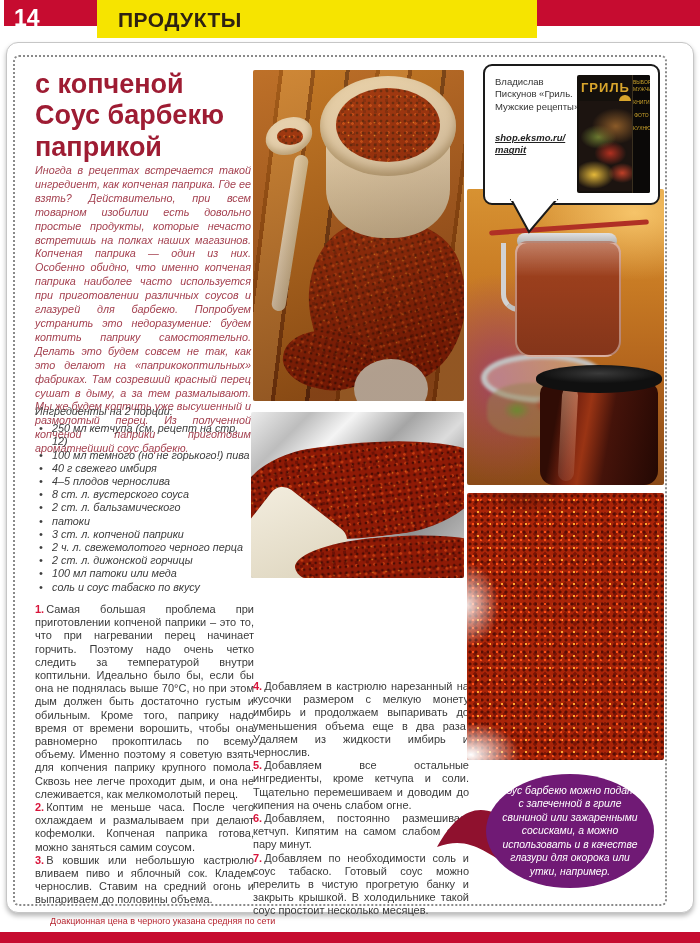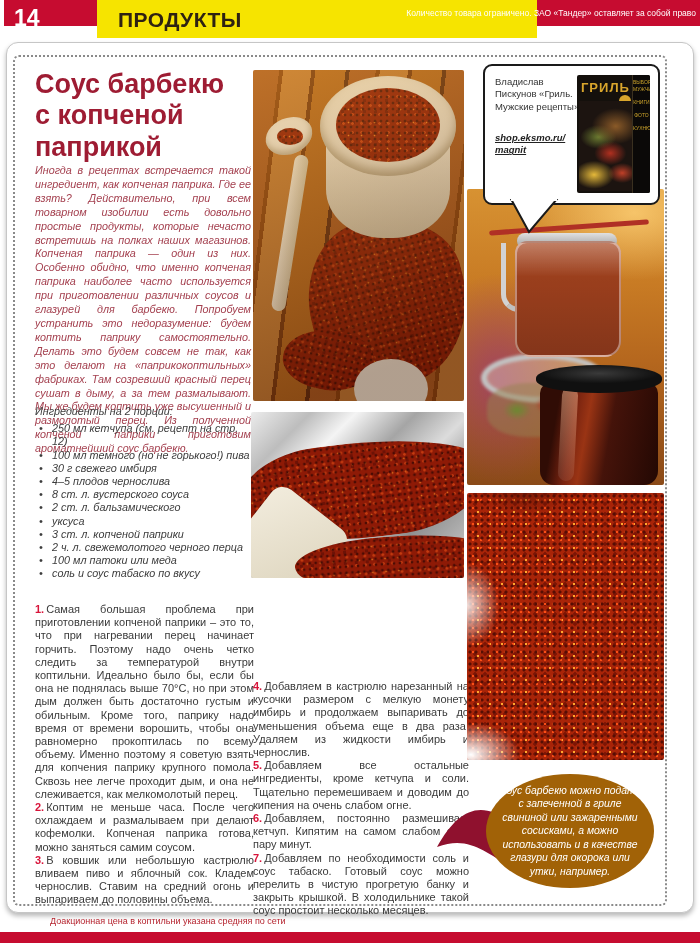--- a/index.html
+++ b/index.html
@@ -110,63 +110,64 @@
     background:
       radial-gradient(20px 14px at 28% 82%,#e5b93a,transparent),
       radial-gradient(24px 18px at 68% 28%,#8a5a28,transparent),
       radial-gradient(16px 12px at 58% 58%,#b03020,transparent),
       radial-gradient(18px 12px at 36% 40%,#6a7a30,transparent),
       radial-gradient(14px 10px at 80% 80%,#c04028,transparent),#1c1410;}
   .cover-side{position:absolute;right:0;top:0;width:18px;height:118px;background:#0b0908;border-left:1px solid #3a3020;
     color:#caa22a;font-size:5px;line-height:7px;text-align:center;padding-top:4px;box-sizing:border-box;}
   .cover-side div{margin-bottom:6px;}
   
-  .bubble{position:absolute;left:479px;top:731px;width:168px;height:114px;background:#a16207;border-radius:50%;
+  .bubble{position:absolute;left:479px;top:731px;width:168px;height:114px;background:#701a75;border-radius:50%;
     z-index:5;display:flex;align-items:center;justify-content:center;}
   .bubble-text{color:#ffffff;font-size:10.4px;font-style:italic;line-height:1.3;text-align:center;padding:6px 12px;}
   .bubble-tail{position:absolute;left:428px;top:752px;width:76px;height:82px;z-index:4;}
   
   .foot-note{position:absolute;left:50px;top:916px;font-size:9px;color:#b5242f;}
   .foot-bar{position:absolute;left:0;top:932px;width:700px;height:11px;background:#c60c30;}
 </style>
 </head>
 <body>
 
 <div class="hdr">
   <div class="hdr-num">14</div>
   <div class="hdr-yellow"></div>
   <div class="hdr-section">ПРОДУКТЫ</div>
   <div class="hdr-disc">
-    <span>Количество товара ограничено. ЗАО «Тандер» оставляет за собой право</span><br>
+    <br>
   </div>
 </div>
 
 <div class="card">
   <div class="dotted"></div>
 
   <div class="title">
+    <span>с копченой</span>
     <span>Соус барбекю</span>
-    <span>с копченой</span>
     <span>паприкой</span>
   </div>
 
   <div class="intro">Иногда в рецептах встречается такой ингредиент, как копченая паприка. Где ее взять? Действительно, при всем товарном изобилии есть довольно простые продукты, которые нечасто встретишь на полках наших магазинов. Копченая паприка — один из них. Особенно обидно, что именно копченая паприка наиболее часто используется при приготовлении различных соусов и глазурей для барбекю. Попробуем устранить это недоразумение: будем коптить паприку самостоятельно. Делать это будем совсем не так, как это делают на «паприкокоптильных» фабриках. Там созревший красный перец сушат в дыму, а за тем размалывают. Мы же будем коптить уже высушенный и размолотый перец. Из полученной копченой паприки приготовим ароматнейший соус барбекю.</div>
 
   <div class="ing">
     <p class="ing-h">Ингредиенты на 2 порции:</p>
     <ul>
       <li>250 мл кетчупа (см. рецепт на стр. 12)</li>
       <li>100 мл темного (но не горького!) пива</li>
-      <li>30 г свежего имбиря</li>
+      <li>40 г свежего имбиря</li>
       <li>4–5 плодов чернослива</li>
       <li>8 ст. л. вустерского соуса</li>
       <li>2 ст. л. бальзамического</li>
-      <li>уксуса</li>
+      <li>патоки</li>
       <li>3 ст. л. копченой паприки</li>
       <li>2 ч. л. свежемолотого черного перца</li>
+      <li>2 ст. л. дижонской горчицы</li>
       <li>100 мл патоки или меда</li>
       <li>соль и соус табаско по вкусу</li>
     </ul>
   </div>
 
   <div class="steps steps-left">
     <p><span class="sn">1.</span><span>Самая большая проблема при приготовлении копченой паприки – это то, что при нагревании перец начинает горчить. Поэтому надо очень четко следить за температурой внутри коптильни. Идеально было бы, если бы она не поднялась выше 70°С, но при этом дым должен быть достаточно густым и обильным. Кроме того, паприку надо время от времени ворошить, чтобы она равномерно прокоптилась по всему объему. Именно поэтому я советую взять для копчения паприку крупного помола. Сквозь нее легче проходит дым, и она не слеживается, как мелкомолотый перец.</span></p>
     <p><span class="sn">2.</span><span>Коптим не меньше часа. После чего охлаждаем и размалываем при делают кофемолки. Копченая паприка готова, можно заняться самим соусом.</span></p>
     <p><span class="sn">3.</span><span>В ковшик или небольшую кастрюлю вливаем пиво и яблочный сок. Кладем чернослив. Ставим на средний огонь и выпариваем до половины объема.</span></p>
   </div>
@@ -240,14 +241,14 @@
   </svg>
 
   <svg class="bubble-tail" viewBox="0 0 76 82">
     <path d="M74,26 C44,4 22,16 2,52 C34,40 50,58 74,70 Z" fill="#8f112e"></path>
   </svg>
   <div class="bubble">
     <div class="bubble-text">Соус барбекю можно подать с запеченной в гриле свининой или зажаренными сосисками, а можно использовать и в качестве глазури для окорока или утки, например.</div>
   </div>
 </div>
 
-<div class="foot-note">Доакционная цена в коптильни указана средняя по сети</div>
+<div class="foot-note">Доакционная цена в черного указана средняя по сети</div>
 <div class="foot-bar"></div>
 
 </body></html>

